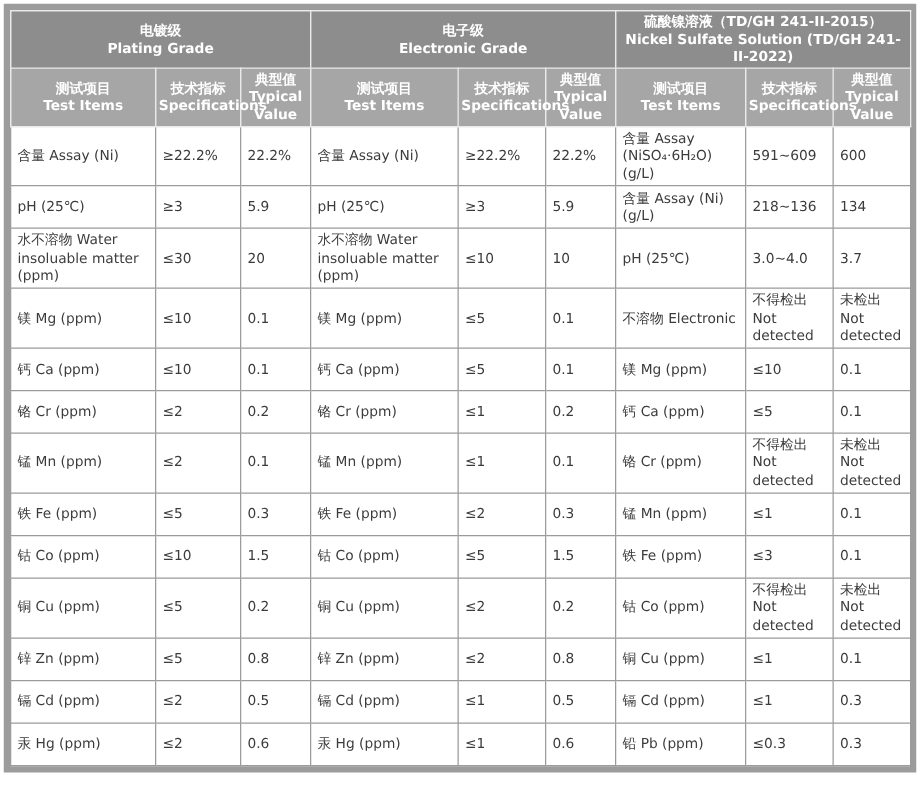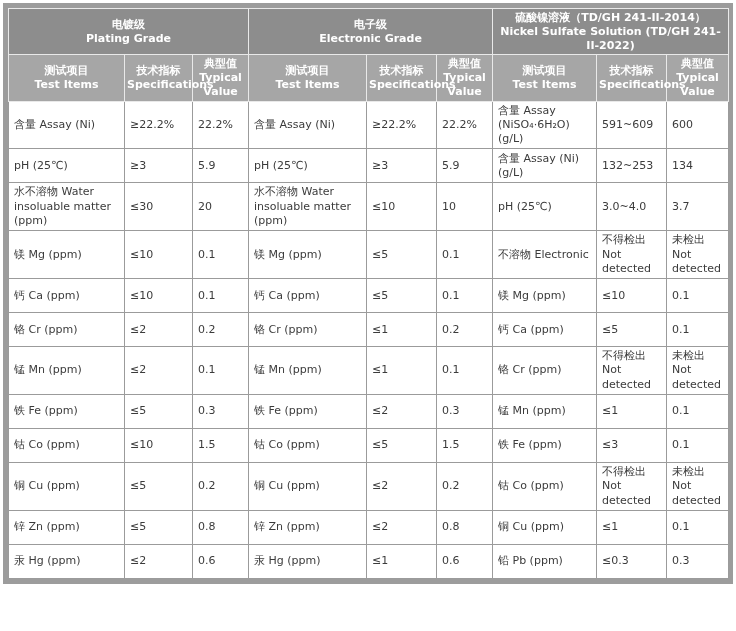--- a/index.html
+++ b/index.html
@@ -83,21 +83,21 @@
       <tr>
         <th class="gh" colspan="3">
           <span class="zh">电镀级</span>
           <span class="en">Plating Grade</span>
         </th>
         <th class="gh" colspan="3">
           <span class="zh">电子级</span>
           <span class="en">Electronic Grade</span>
         </th>
         <th class="gh" colspan="3">
-          <span class="zh">硫酸镍溶液（TD/GH 241-II-2014）</span>
+          <span class="zh">硫酸镍溶液（TD/GH 241-II-2015）</span>
           <span class="en">Nickel Sulfate Solution (TD/GH 241-II-2022)</span>
         </th>
       </tr>
       <tr>
         <th class="sh">
           <span class="zh">测试项目</span>
           <span class="en">Test Items</span>
         </th>
         <th class="sh">
           <span class="zh">技术指标</span>
@@ -146,21 +146,21 @@
           <td>600</td>
         </tr>
         <tr>
           <td>pH (25℃)</td>
           <td>≥3</td>
           <td>5.9</td>
           <td>pH (25℃)</td>
           <td>≥3</td>
           <td>5.9</td>
           <td>含量 Assay (Ni) (g/L)</td>
-          <td>132~253</td>
+          <td>218~136</td>
           <td>134</td>
         </tr>
         <tr>
           <td>水不溶物 Water insoluable matter (ppm)</td>
           <td>≤30</td>
           <td>20</td>
           <td>水不溶物 Water insoluable matter (ppm)</td>
           <td>≤10</td>
           <td>10</td>
           <td>pH (25℃)</td>
@@ -247,20 +247,31 @@
         <tr>
           <td>锌 Zn (ppm)</td>
           <td>≤5</td>
           <td>0.8</td>
           <td>锌 Zn (ppm)</td>
           <td>≤2</td>
           <td>0.8</td>
           <td>铜 Cu (ppm)</td>
           <td>≤1</td>
           <td>0.1</td>
+        </tr>
+        <tr>
+          <td>镉 Cd (ppm)</td>
+          <td>≤2</td>
+          <td>0.5</td>
+          <td>镉 Cd (ppm)</td>
+          <td>≤1</td>
+          <td>0.5</td>
+          <td>镉 Cd (ppm)</td>
+          <td>≤1</td>
+          <td>0.3</td>
         </tr>
         <tr>
           <td>汞 Hg (ppm)</td>
           <td>≤2</td>
           <td>0.6</td>
           <td>汞 Hg (ppm)</td>
           <td>≤1</td>
           <td>0.6</td>
           <td>铅 Pb (ppm)</td>
           <td>≤0.3</td>

